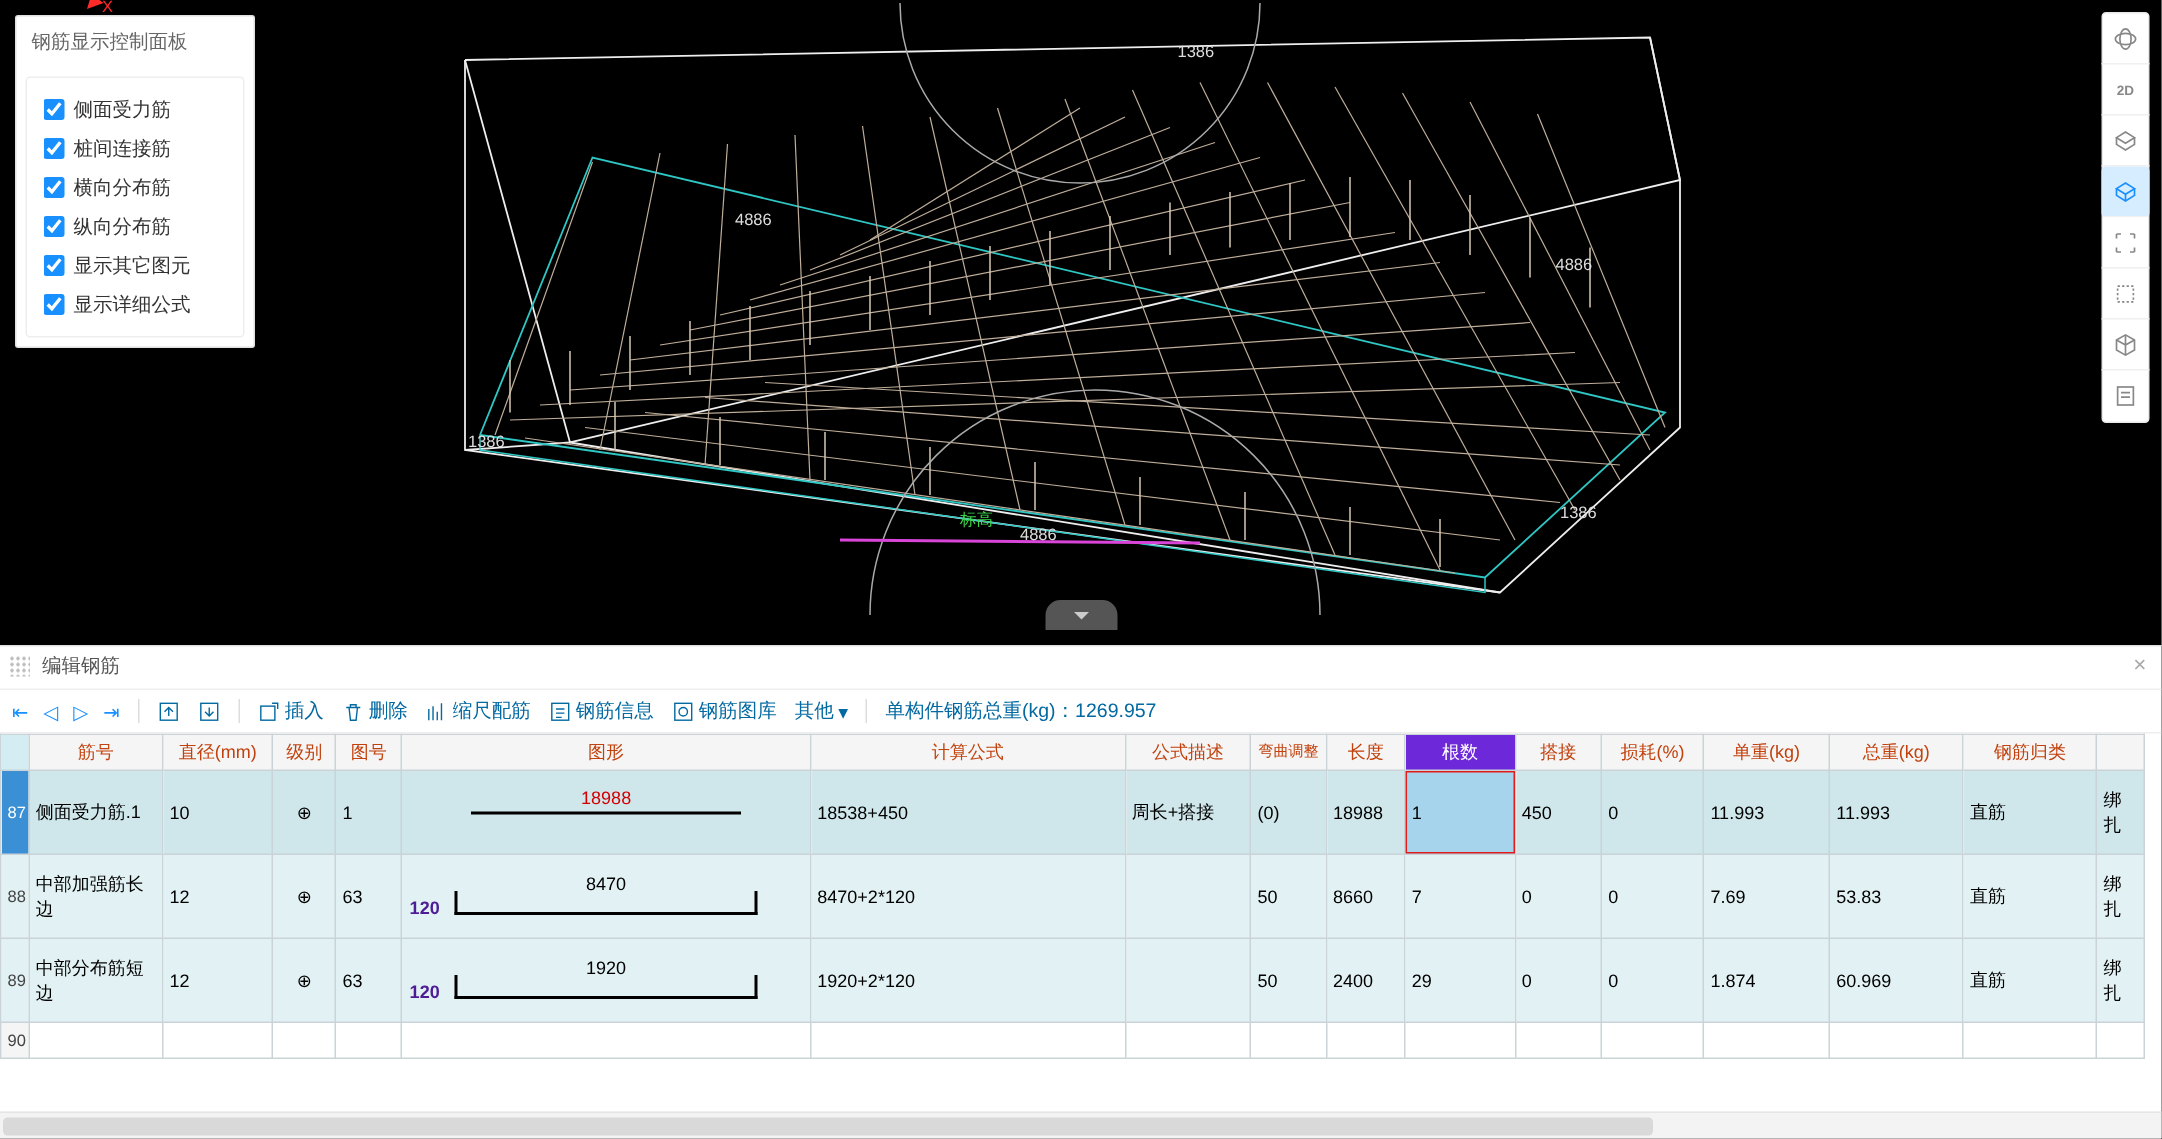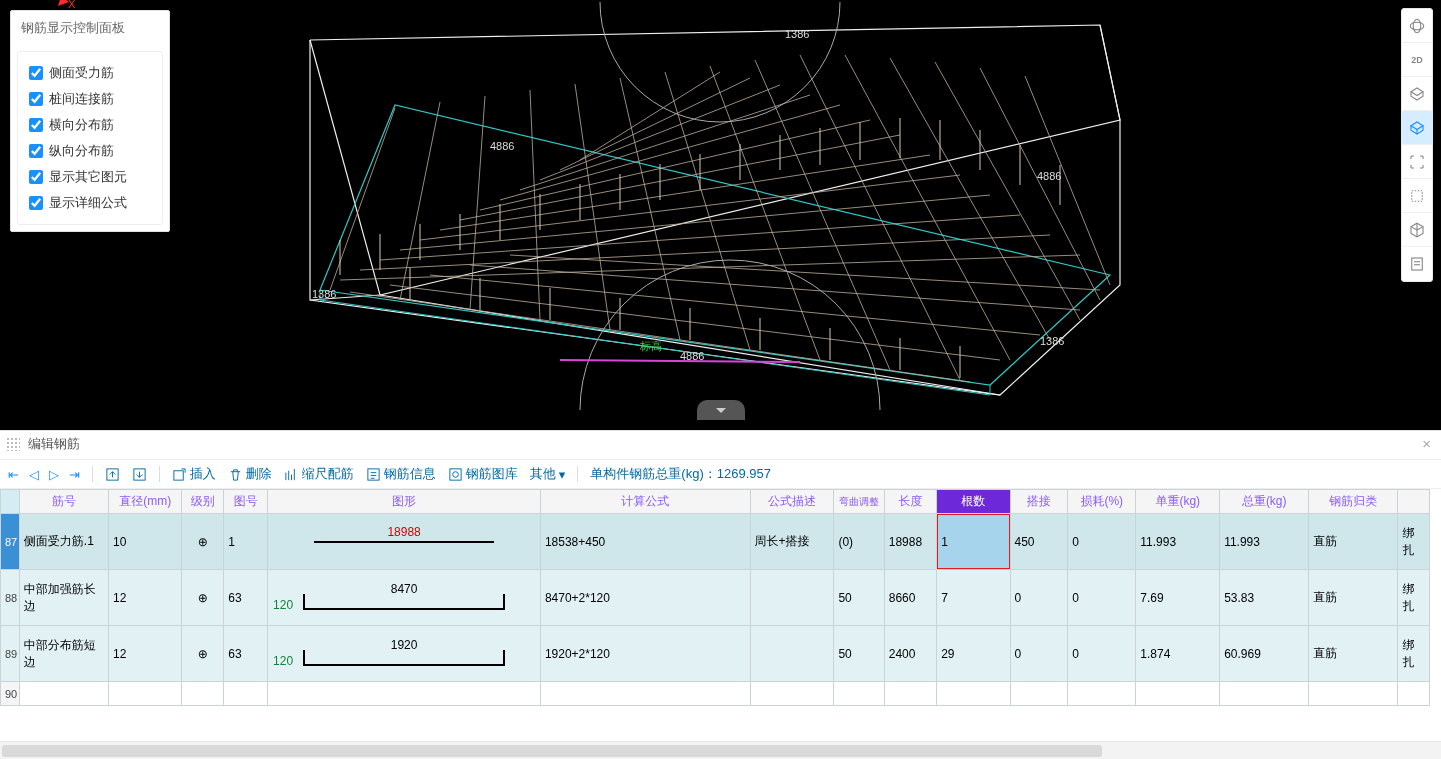--- a/index.html
+++ b/index.html
@@ -43,41 +43,41 @@
 .tbar-grp { display:flex; gap:10px; align-items:center; }
 .tbar-btn { display:flex; align-items:center; gap:3px; cursor:pointer; color:#0369a1; }
 .tbar-btn svg { width:15px; height:15px; }
 .tbar-sep { width:1px; height:16px; background:#ddd; }
 .tbar-total { color:#0369a1; }
 
 
 .tbl-wrap { flex:1; overflow:auto; position:relative; }
 table { border-collapse:collapse; width:1430px; table-layout:fixed; }
 th, td { border:1px solid #c9d3d8; font-size:12px; padding:2px 4px; vertical-align:middle; text-align:left; overflow:hidden; }
-th { background:#f5f5f5; text-align:center; font-weight:normal; color:#8b5cf6; height:24px; white-space:nowrap; }
+th { background:#f5f5f5; text-align:center; font-weight:normal; color:#c2410c; height:24px; white-space:nowrap; }
 td { height:56px; }
 tr.empty td { height:24px; }
 th.sel { background:#6d28d9; color:#fff; }
 .rownum { background:#d4edf2; text-align:center; font-size:11px; color:#444; width:18px; }
 .rownum.sel { background:#3b8fd4; color:#fff; }
 tr.row-sel td { background:#cfe7eb; }
 tr.row-alt td { background:#e2f1f3; }
 .cell-sel { background:#a7d4ed !important; position:relative; }
 .red-box { position:absolute; inset:-2px; border:3px solid #e31b1b; pointer-events:none; }
 
 
 .shape { display:flex; align-items:center; justify-content:center; height:100%; position:relative; }
 .shape-line { border-bottom:2px solid #000; width:180px; position:relative; }
 .shape-line .lbl { position:absolute; top:-16px; left:50%; transform:translateX(-50%); color:#d40000; font-size:12px; }
 .shape-u { position:relative; width:230px; height:24px; }
 .shape-u .bar { position:absolute; bottom:0; left:14px; right:14px; border-bottom:2px solid #000; }
 .shape-u .l, .shape-u .r { position:absolute; bottom:0; width:2px; height:16px; background:#000; }
 .shape-u .l { left:14px; } .shape-u .r { right:14px; }
 .shape-u .midlbl { position:absolute; top:-4px; left:50%; transform:translateX(-50%); font-size:12px; }
-.shape-u .leftlbl { position:absolute; left:-16px; bottom:-2px; color:#15803d; font-size:12px; }
+.shape-u .leftlbl { position:absolute; left:-16px; bottom:-2px; color:#4c1d95; font-size:12px;font-weight:bold; }
 
 
 .scroll-strip { height:18px; background:#f3f3f3; border-top:1px solid #e5e5e5; position:relative; }
 .scroll-strip::before { content:''; position:absolute; left:2px; top:3px; width:1100px; height:12px; background:#d9d9d9; border-radius:3px; }
 </style>
 </head>
 <body>
 
 <div class="viewport">
   <svg viewBox="0 0 1441 430" preserveAspectRatio="none">

